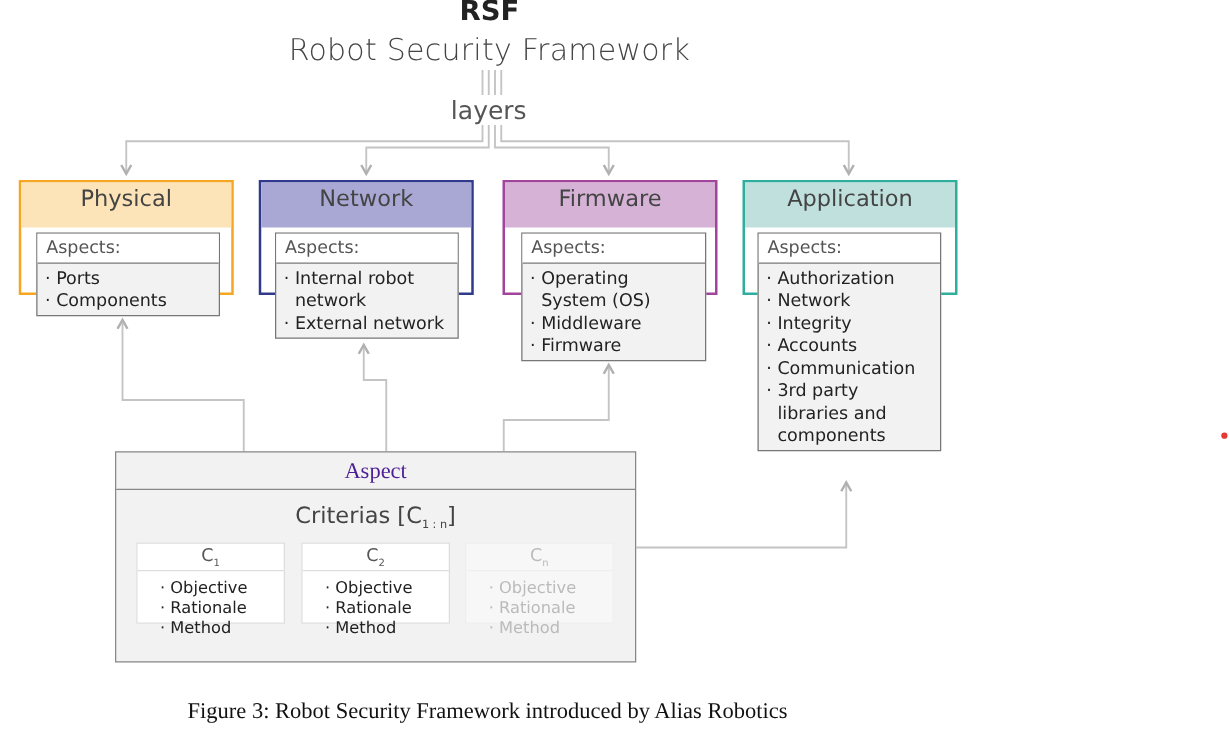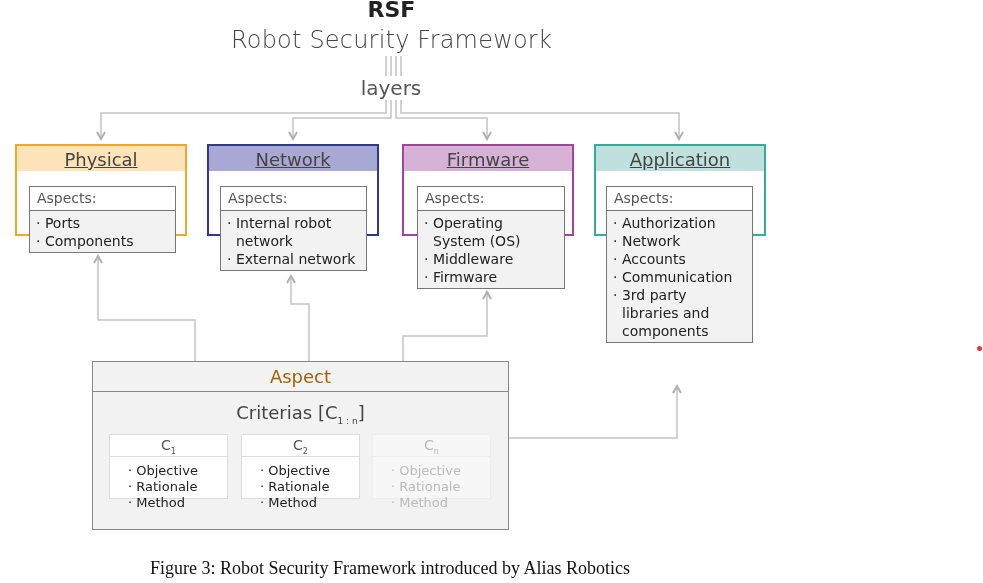--- a/index.html
+++ b/index.html
@@ -5,29 +5,29 @@
     html, body { margin: 0; padding: 0; background: #ffffff; }
     body { width: 983px; height: 583px; position: relative; overflow: hidden;
            font-family: "DejaVu Sans", sans-serif; color: #333; }
     .abs { position: absolute; }
     #connectors { position: absolute; left: 0; top: 0; width: 983px; height: 583px; }
     .title-rsf { left: 0; width: 783px; top: -3px; text-align: center; font-weight: bold; font-size: 22px; color: #222; }
     .title-full { left: 0; width: 783px; top: 26px; text-align: center; font-size: 24px; font-weight: 300; color: #444; letter-spacing: 0.2px; }
     .layers-label { left: 360px; width: 62px; top: 76px; text-align: center; font-size: 20px; color: #555; background: #fff; }
 
     .layer { position: absolute; height: 92px; box-sizing: border-box; border: 2px solid; background: #fff; }
-    .layer-head { height: 25px; line-height: 28px; text-align: center; font-size: 18px; color: #444; text-decoration: underline; }
+    .layer-head { height: 36px; line-height: 28px; text-align: center; font-size: 18px; color: #444; }
     .aspects-box { position: absolute; box-sizing: border-box; border: 1.5px solid #777; background: #f2f2f2; }
     .aspects-title { background: #fff; border-bottom: 1.5px solid #777; font-size: 14px; color: #555; padding: 2px 7px; height: 19px; line-height: 19px; }
     .aspects-list { list-style: none; margin: 0; padding: 3px 6px 2px 6px; font-size: 14px; color: #222; line-height: 18px; }
     .aspects-list li { padding-left: 9px; text-indent: -9px; }
     .aspects-list li::before { content: "· "; }
 
     .aspect-box { left: 92px; top: 361px; width: 417px; height: 169px; box-sizing: border-box; border: 1.5px solid #888; background: #f2f2f2; }
-    .aspect-head { height: 29px; line-height: 29px; text-align: center; font-size: 18px; color: #a16207; border-bottom: 1.5px solid #888; }
+    .aspect-head { height: 29px; line-height: 29px; text-align: center; font-size: 18px; color: #4c1d95; border-bottom: 1.5px solid #888; font-family: Liberation Serif, serif; }
     .criterias { text-align: center; font-size: 18px; color: #444; margin-top: 10px; height: 24px; }
     .criterias sub { font-size: 9px; }
     .crit { position: absolute; top: 72px; width: 119px; height: 65px; box-sizing: border-box; border: 1px solid #ddd; background: #fff; }
     .crit-head { height: 21px; line-height: 21px; text-align: center; font-size: 14px; color: #555; border-bottom: 1px solid #ddd; }
     .crit-head sub { font-size: 8px; }
     .crit-list { list-style: none; margin: 0; padding: 6px 0 0 18px; font-size: 13px; line-height: 16px; color: #222; }
     .crit-list li::before { content: "· "; }
     .crit.faded { background: #f7f7f7; border-color: #eee; }
     .crit.faded .crit-head, .crit.faded .crit-list { color: #bbb; }
     .crit.faded .crit-head { border-bottom-color: #eee; }
@@ -102,20 +102,21 @@
 </div>
 
 <div class="layer" style="left:594px;top:144px;width:172px;border-color:#2fae9e;">
   <div class="layer-head" style="background:#bfe0dc;">Application</div>
 </div>
 <div class="aspects-box" style="left:606px;top:186px;width:147px;">
   <div class="aspects-title">Aspects:</div>
   <ul class="aspects-list">
     <li>Authorization</li>
     <li>Network</li>
+    <li>Integrity</li>
     <li>Accounts</li>
     <li>Communication</li>
     <li>3rd party libraries and components</li>
   </ul>
 </div>
 
 <div class="abs aspect-box">
   <div class="aspect-head">Aspect</div>
   <div class="criterias"><span>Criterias [C</span><sub>1 : n</sub><span>]</span></div>
 

